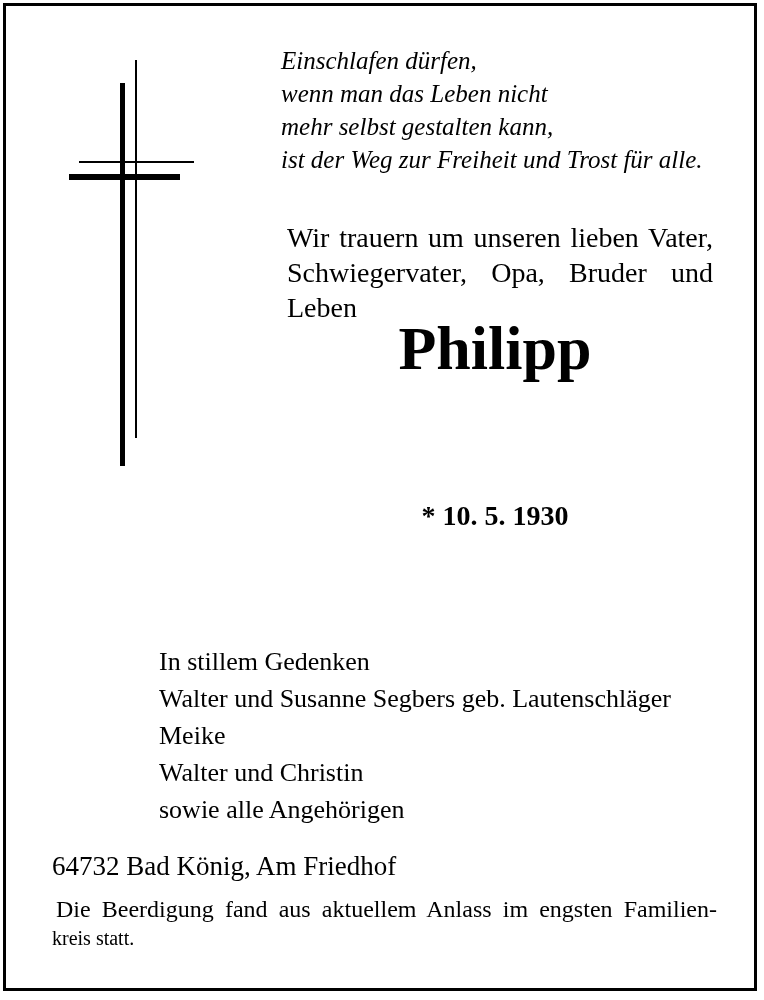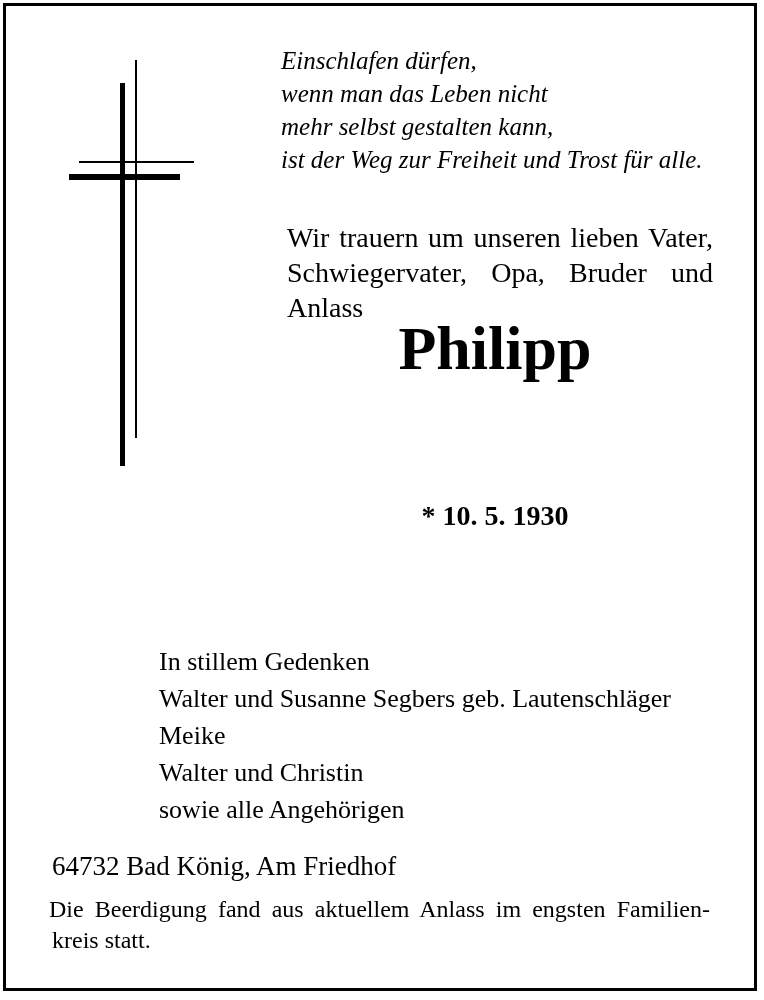--- a/index.html
+++ b/index.html
@@ -94,32 +94,32 @@
   .family .regular-part { font-weight: normal; }
 
   .address {
     left: 52px;
     top: 850px;
     font-size: 27px;
     line-height: 1.2;
     white-space: nowrap;
   }
   .funeral-1 {
-    left: 49px;
+    left: 56px;
     top: 895px;
     width: 661px;
     font-size: 24px;
     line-height: 1.2;
     text-align: justify;
     text-align-last: justify;
   }
   .funeral-2 {
     left: 52px;
     top: 926px;
-    font-size: 24px;
+    font-size: 20px;
     line-height: 1.2;
     white-space: nowrap;
   }
 </style>
 </head>
 <body>
 
 <div class="canvas">
 
   <div class="abs frame"></div>
@@ -134,21 +134,21 @@
   <div class="abs poem">
     <div>Einschlafen dürfen,</div>
     <div>wenn man das Leben nicht</div>
     <div>mehr selbst gestalten kann,</div>
     <div>ist der Weg zur Freiheit und Trost für alle.</div>
   </div>
 
   <div class="abs intro">
     <div class="line-justify">Wir trauern um unseren lieben Vater,</div>
     <div class="line-justify">Schwiegervater, Opa, Bruder und</div>
-    <div>Anlass</div>
+    <div>Leben</div>
   </div>
 
   <div class="abs name-line name-first">Philipp</div>
 
   <div class="abs dates-row">
     <span>* 10. 5. 1930</span>
   </div>
 
   <div class="abs family">
     <div>In stillem Gedenken</div>

